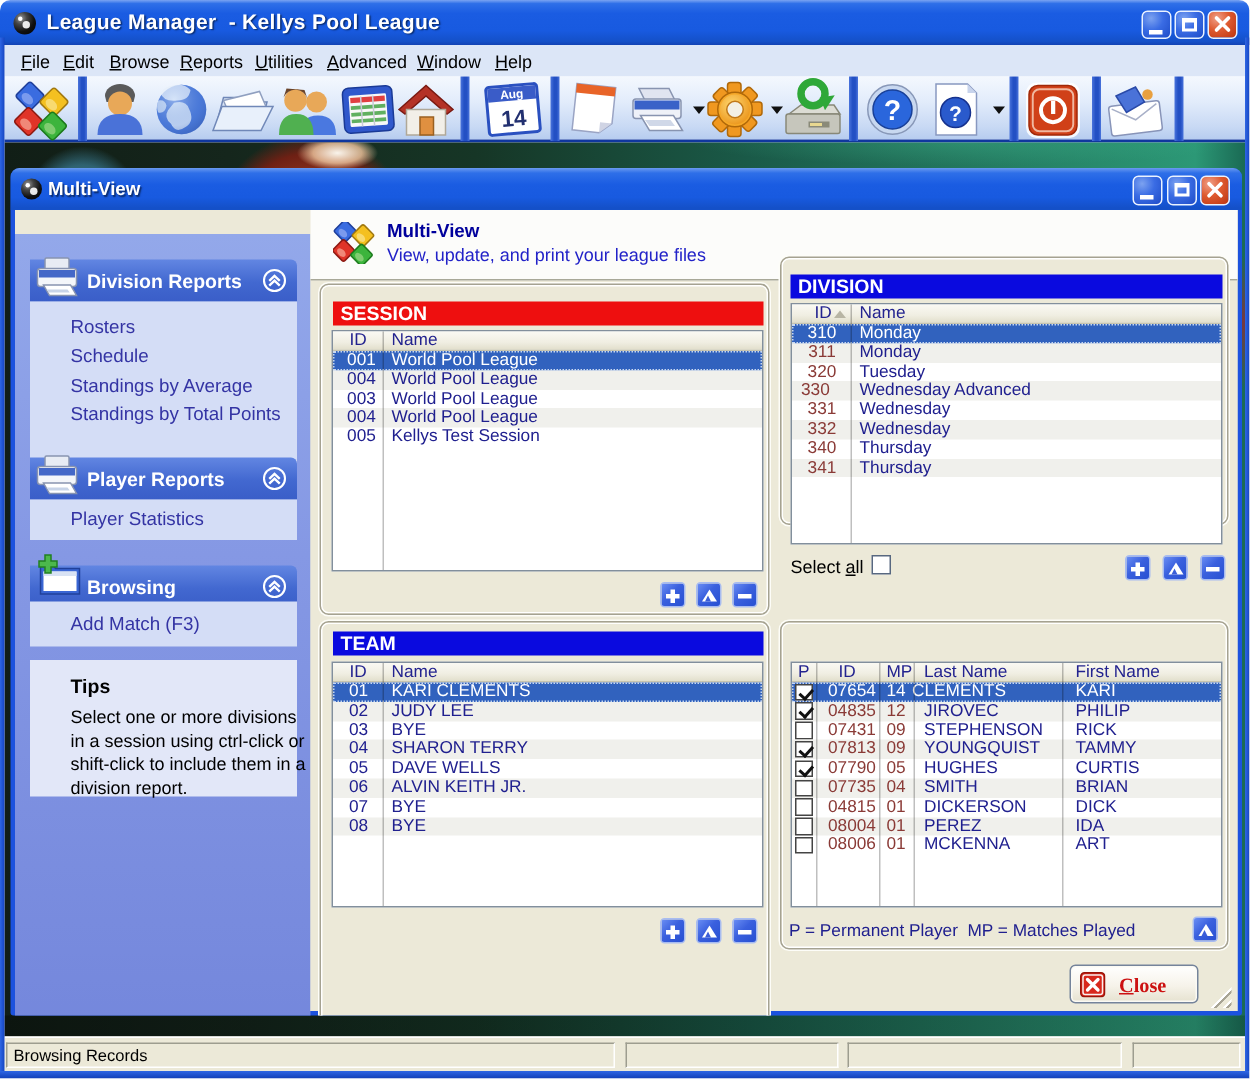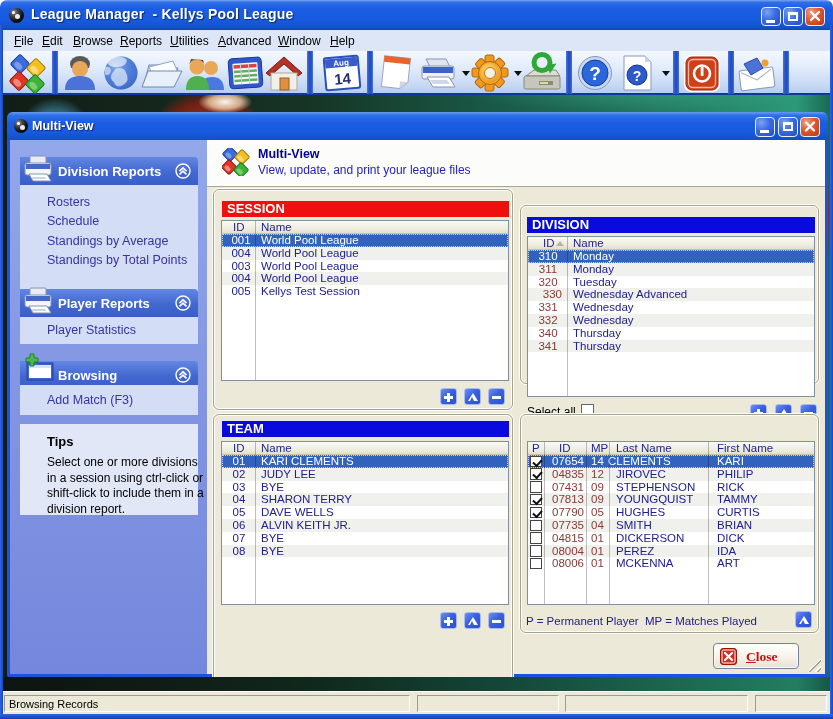--- a/index.html
+++ b/index.html
@@ -37,21 +37,21 @@
 #bordB{left:0;top:714px;width:833px;height:5px;background:linear-gradient(180deg,#2E66E4,#1240B8);}
 
 #iwin{left:7px;top:112px;width:821px;height:565px;border-radius:6px 6px 2px 2px;overflow:hidden;background:#1C52DE;}
 #ititle{left:0;top:0;width:821px;height:28px;
  background:linear-gradient(180deg,#6A9AF0 0%,#2E6FE8 12%,#1A5CE2 40%,#185AE0 70%,#1450C8 95%);}
 #ball2{left:7px;top:7px;width:14px;height:14px;}
 #ititle-text{left:25px;top:7px;color:#fff;font-size:12.5px;font-weight:bold;text-shadow:1px 1px 1px #0a2a6a;}
 .iwb{top:5px;width:20px;height:20px;border-radius:4px;border:1px solid #eaf2ff;}
 #ibody{left:3px;top:28px;width:815px;height:534px;background:#ECE9D8;}
 
-#sidebar{left:0;top:0;width:197px;height:534px;background:linear-gradient(180deg,#93A8EA 0%,#8598E4 40%,#7487DC 100%);}
+#sidebar{left:0;top:16px;width:197px;height:534px;background:linear-gradient(180deg,#93A8EA 0%,#8598E4 40%,#7487DC 100%);}
 .ghead{left:10px;width:178px;height:28px;border-radius:0 4px 0 0;background:linear-gradient(180deg,#6286E2 0%,#4268D0 55%,#3A5EC8 100%);color:#fff;font-weight:bold;font-size:13px;}
 .ghead span{position:absolute;left:38px;top:7px;}
 .gbody{left:10px;width:178px;background:#D4DDF6;}
 .gitem{position:absolute;left:27px;font-size:12.5px;color:#3434A4;}
 .chev{position:absolute;right:7px;top:6px;width:16px;height:16px;}
 #tips{left:10px;top:284px;width:178px;height:91px;background:#E2E7F8;}
 #tips b{position:absolute;left:27px;top:10px;font-size:13px;color:#000;}
 #tips p{position:absolute;left:27px;top:31px;width:160px;font-size:12px;line-height:15.6px;white-space:nowrap;color:#000;}
 
 #content{left:197px;top:0;width:618px;height:534px;background:#ECE9D8;}
@@ -426,21 +426,21 @@
      <div class="row" style="top:64.2px;">
                 <span style="left:6px;width:26px;text-align:center;">005</span>
                 <span style="left:39px;">Kellys Test Session</span>
               </div>
     </div>
     <div class="sbtn plus" style="left:226px;top:198px;"></div>
     <div class="sbtn tri" style="left:250px;top:198px;"></div>
     <div class="sbtn minus" style="left:274px;top:198px;"></div>
    </div>
 
-   <div class="ab panel" style="left:313px;top:65px;width:299px;height:179px;">
+   <div class="ab panel" style="left:313px;top:31px;width:299px;height:179px;">
     <div class="phead pblue" style="left:6px;top:11px;width:288px;">DIVISION</div>
     <div class="tbl" style="left:6px;top:30px;width:288px;height:161px;">
      <div class="thead">
                 <span style="left:15px;">ID</span>
                 <span style="left:45px;">Name</span>
       <i style="position:absolute;left:28px;top:4px;width:0;height:0;border-left:4px solid transparent;border-right:4px solid transparent;border-bottom:5px solid #B8B5A4;"></i>
               </div>
      <div class="vline" style="left:39px;"></div>
      <div class="row sel" style="top:13px;">
                 <span class="mar" style="left:6px;width:28px;text-align:center;">310</span>
@@ -448,21 +448,21 @@
               </div>
      <div class="row alt" style="top:25.8px;">
                 <span class="mar" style="left:6px;width:28px;text-align:center;">311</span>
                 <span style="left:45px;">Monday</span>
               </div>
      <div class="row" style="top:38.6px;">
                 <span class="mar" style="left:6px;width:28px;text-align:center;">320</span>
                 <span style="left:45px;">Tuesday</span>
               </div>
      <div class="row alt" style="top:51.4px;">
-                <span class="mar" style="left:6px;width:28px;text-align:right;">330</span>
+                <span class="mar" style="left:6px;width:28px;text-align:left;">330</span>
                 <span style="left:45px;">Wednesday Advanced</span>
               </div>
      <div class="row" style="top:64.2px;">
                 <span class="mar" style="left:6px;width:28px;text-align:center;">331</span>
                 <span style="left:45px;">Wednesday</span>
               </div>
      <div class="row alt" style="top:77px;">
                 <span class="mar" style="left:6px;width:28px;text-align:center;">332</span>
                 <span style="left:45px;">Wednesday</span>
               </div>

